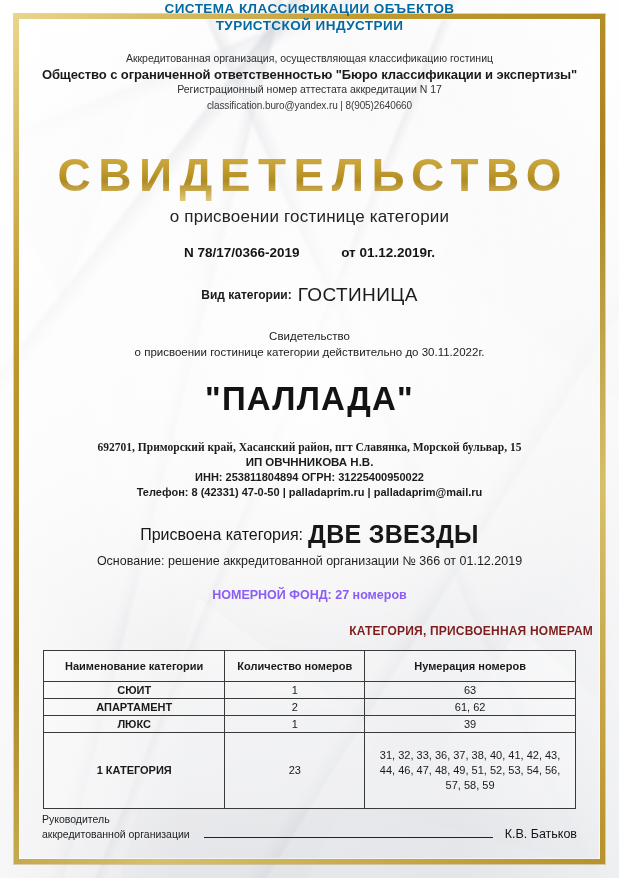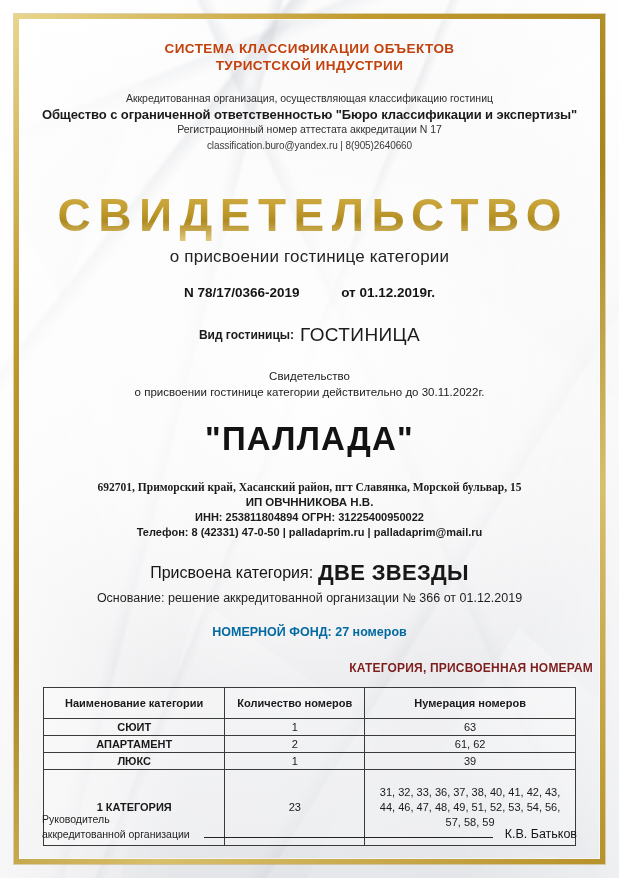--- a/index.html
+++ b/index.html
@@ -77,22 +77,21 @@
     color: #1d1d1d;
   }
 
   
   .sys-title {
     text-align: center;
     font-size: 13.5px;
     font-weight: bold;
     letter-spacing: 0.45px;
     line-height: 17px;
-    color: #c2410c;
-    padding-top: 40px;
+    color: #0369a1;
   }
   .accred-block {
     text-align: center;
     margin-top: 17px;
     line-height: 15.5px;
   }
   .accred-small {
     font-size: 10.5px;
     color: #2e2e2e;
   }
@@ -194,33 +193,33 @@
   .addr-line3 { font-size: 11px; font-weight: bold; }
   .addr-line4 { font-size: 11px; font-weight: bold; }
 
   
   .assigned {
     text-align: center;
     margin-top: 20px;
     color: #171717;
   }
   .assigned .lbl { font-size: 16px; vertical-align: middle; }
-  .assigned .val { font-size: 22px; font-weight: bold; vertical-align: middle; margin-left: 5px; letter-spacing: 0.3px; }
+  .assigned .val { font-size: 25px; font-weight: bold; vertical-align: middle; margin-left: 5px; letter-spacing: 0.3px; }
   .basis {
     text-align: center;
     margin-top: 5px;
     font-size: 12.5px;
     color: #1f1f1f;
   }
   .room-fund {
     text-align: center;
     margin-top: 20px;
     font-size: 12.5px;
     font-weight: bold;
-    color: #0369a1;
+    color: #8b5cf6;
   }
   .table-caption {
     text-align: right;
     margin-top: 22px;
     font-size: 12px;
     font-weight: bold;
     letter-spacing: 0.2px;
     color: #7f1d1d;
   }
 
@@ -314,21 +313,21 @@
     <div class="main-title">СВИДЕТЕЛЬСТВО</div>
     <div class="subtitle">о присвоении гостинице категории</div>
 
     <div class="number-row">
       <span>N 78/17/0366-2019</span>
       <span class="gap"></span>
       <span>от 01.12.2019г.</span>
     </div>
 
     <div class="hotel-type">
-      <span class="lbl">Вид гостиницы:</span><span class="val">ГОСТИНИЦА</span>
+      <span class="lbl">Вид категории:</span><span class="val">ГОСТИНИЦА</span>
     </div>
 
     <div class="validity">
       <div>Свидетельство</div>
       <div>о присвоении гостинице категории действительно до 30.11.2022г.</div>
     </div>
 
     <div class="hotel-name">"ПАЛЛАДА"</div>
 
     <div class="address-block">

